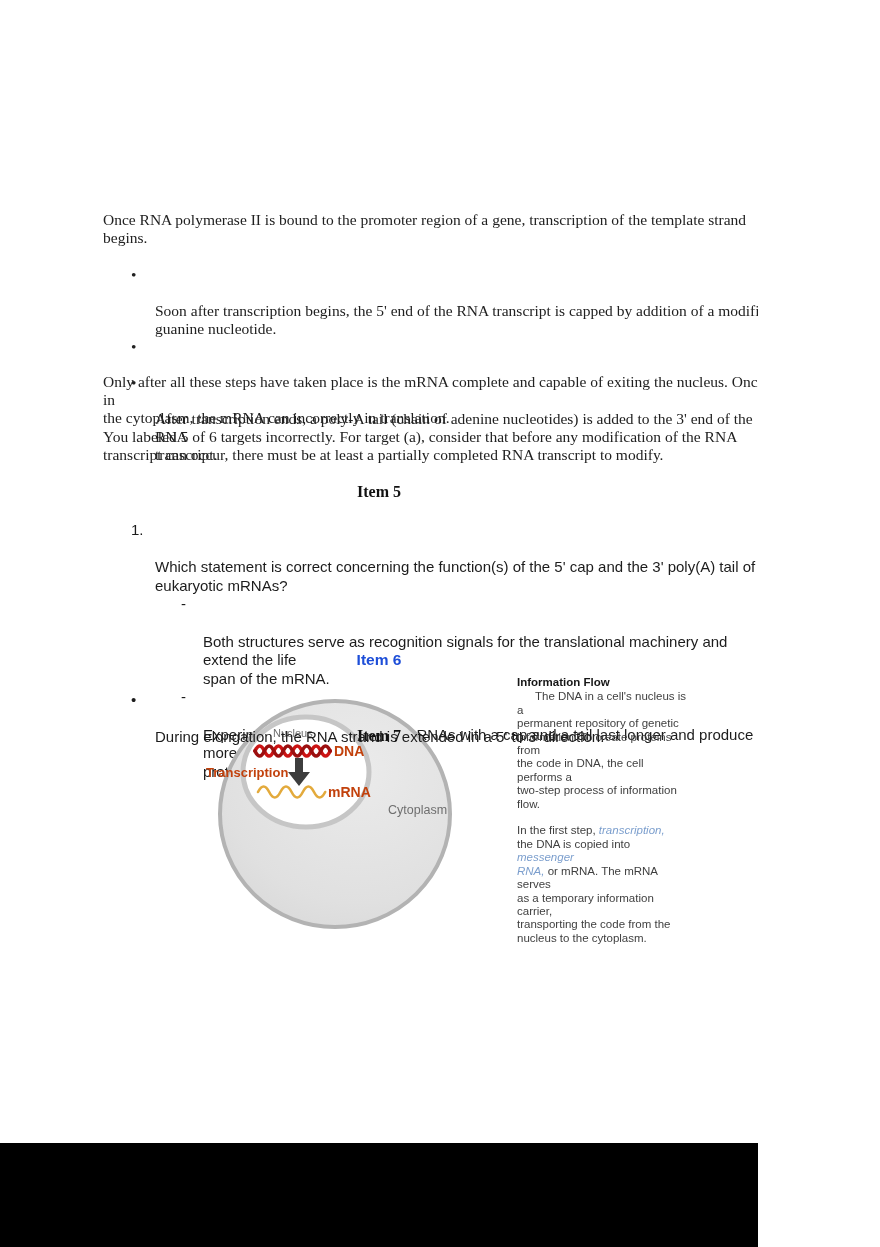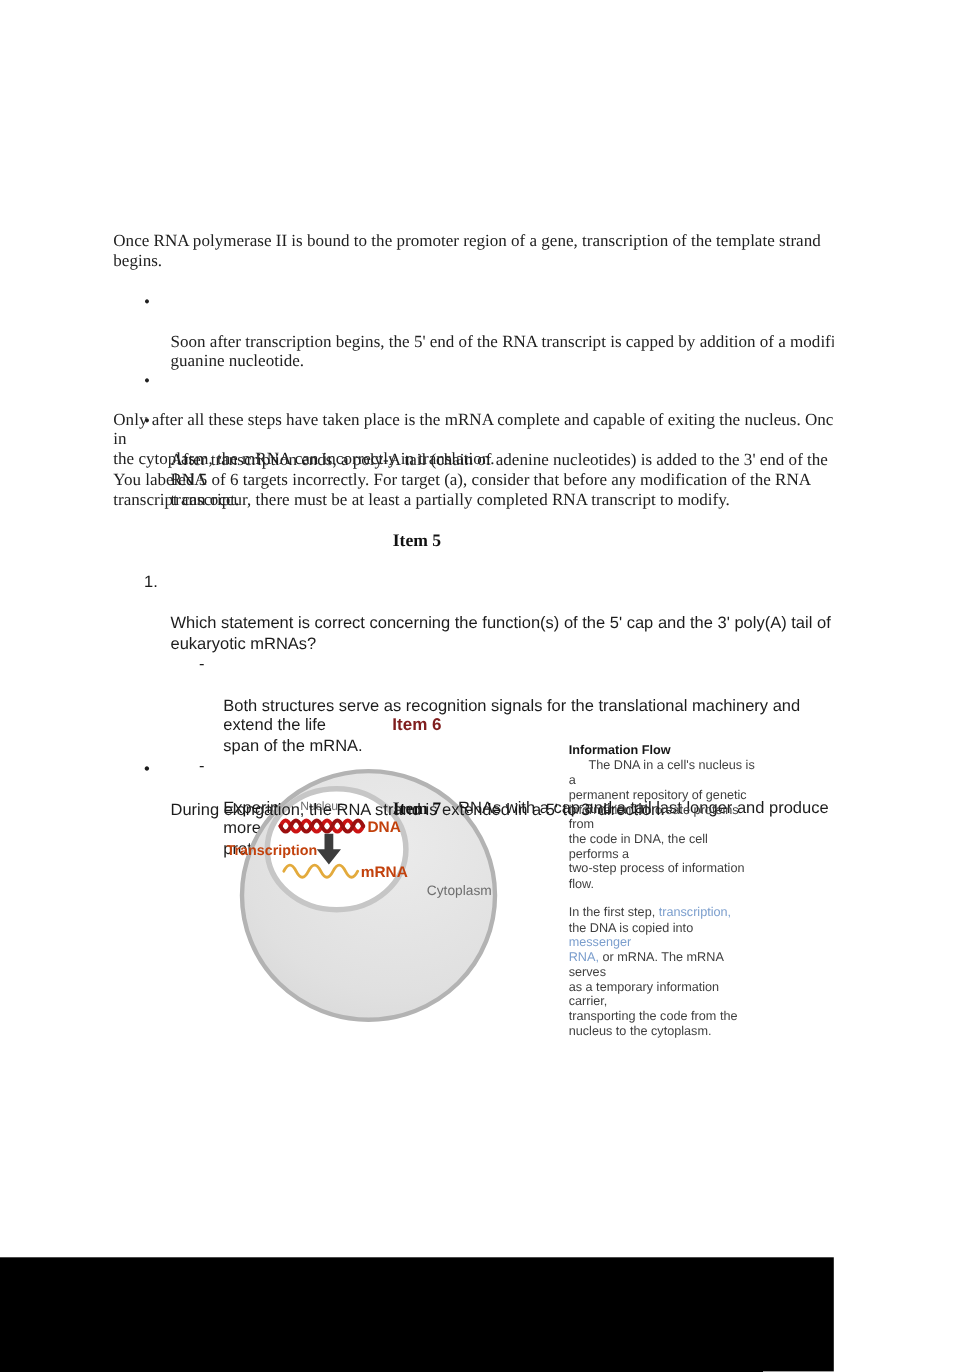--- a/index.html
+++ b/index.html
@@ -30,35 +30,35 @@
   .num-item .marker { position:absolute; left:28px; top:0; }
   .sub-item { position:relative; padding-left:100px; }
   .sub-item .marker { position:absolute; left:78px; top:0; }
   .heading-serif {
     font-family:"Liberation Serif", serif;
     font-weight:bold; font-size:16px; color:#111;
     text-align:center; width:100%;
   }
   .heading-sans {
     font-family:"Liberation Sans", sans-serif;
-    font-weight:bold; font-size:15.5px; color:#7f1d1d;
+    font-weight:bold; font-size:15.5px; color:#1d4ed8;
     text-align:center; width:100%;
   }
   .info-box {
     left:517px; top:676px; width:170px;
     font-family:"Liberation Sans", sans-serif;
     font-size:11.5px; line-height:13.4px; color:#3f3f3f;
     z-index:2;
   }
   .info-box h4 {
     font-size:11.5px; color:#161616; font-weight:bold;
     margin:0 0 1px 0;
   }
   .info-p { white-space:pre-line; text-indent:18px; }
-  .info-em { color:#7b9ecd; }
+  .info-em { color:#7b9ecd; font-style:italic; }
   .diagram-label-gray {
     font-family:"Liberation Sans", sans-serif;
     color:#6f6f6f; z-index:3;
   }
   .diagram-label-bold {
     font-family:"Liberation Sans", sans-serif;
     font-weight:bold; color:#c2410c; z-index:3;
   }
   .elong-bullet {
     left:103px; width:560px; z-index:4;

